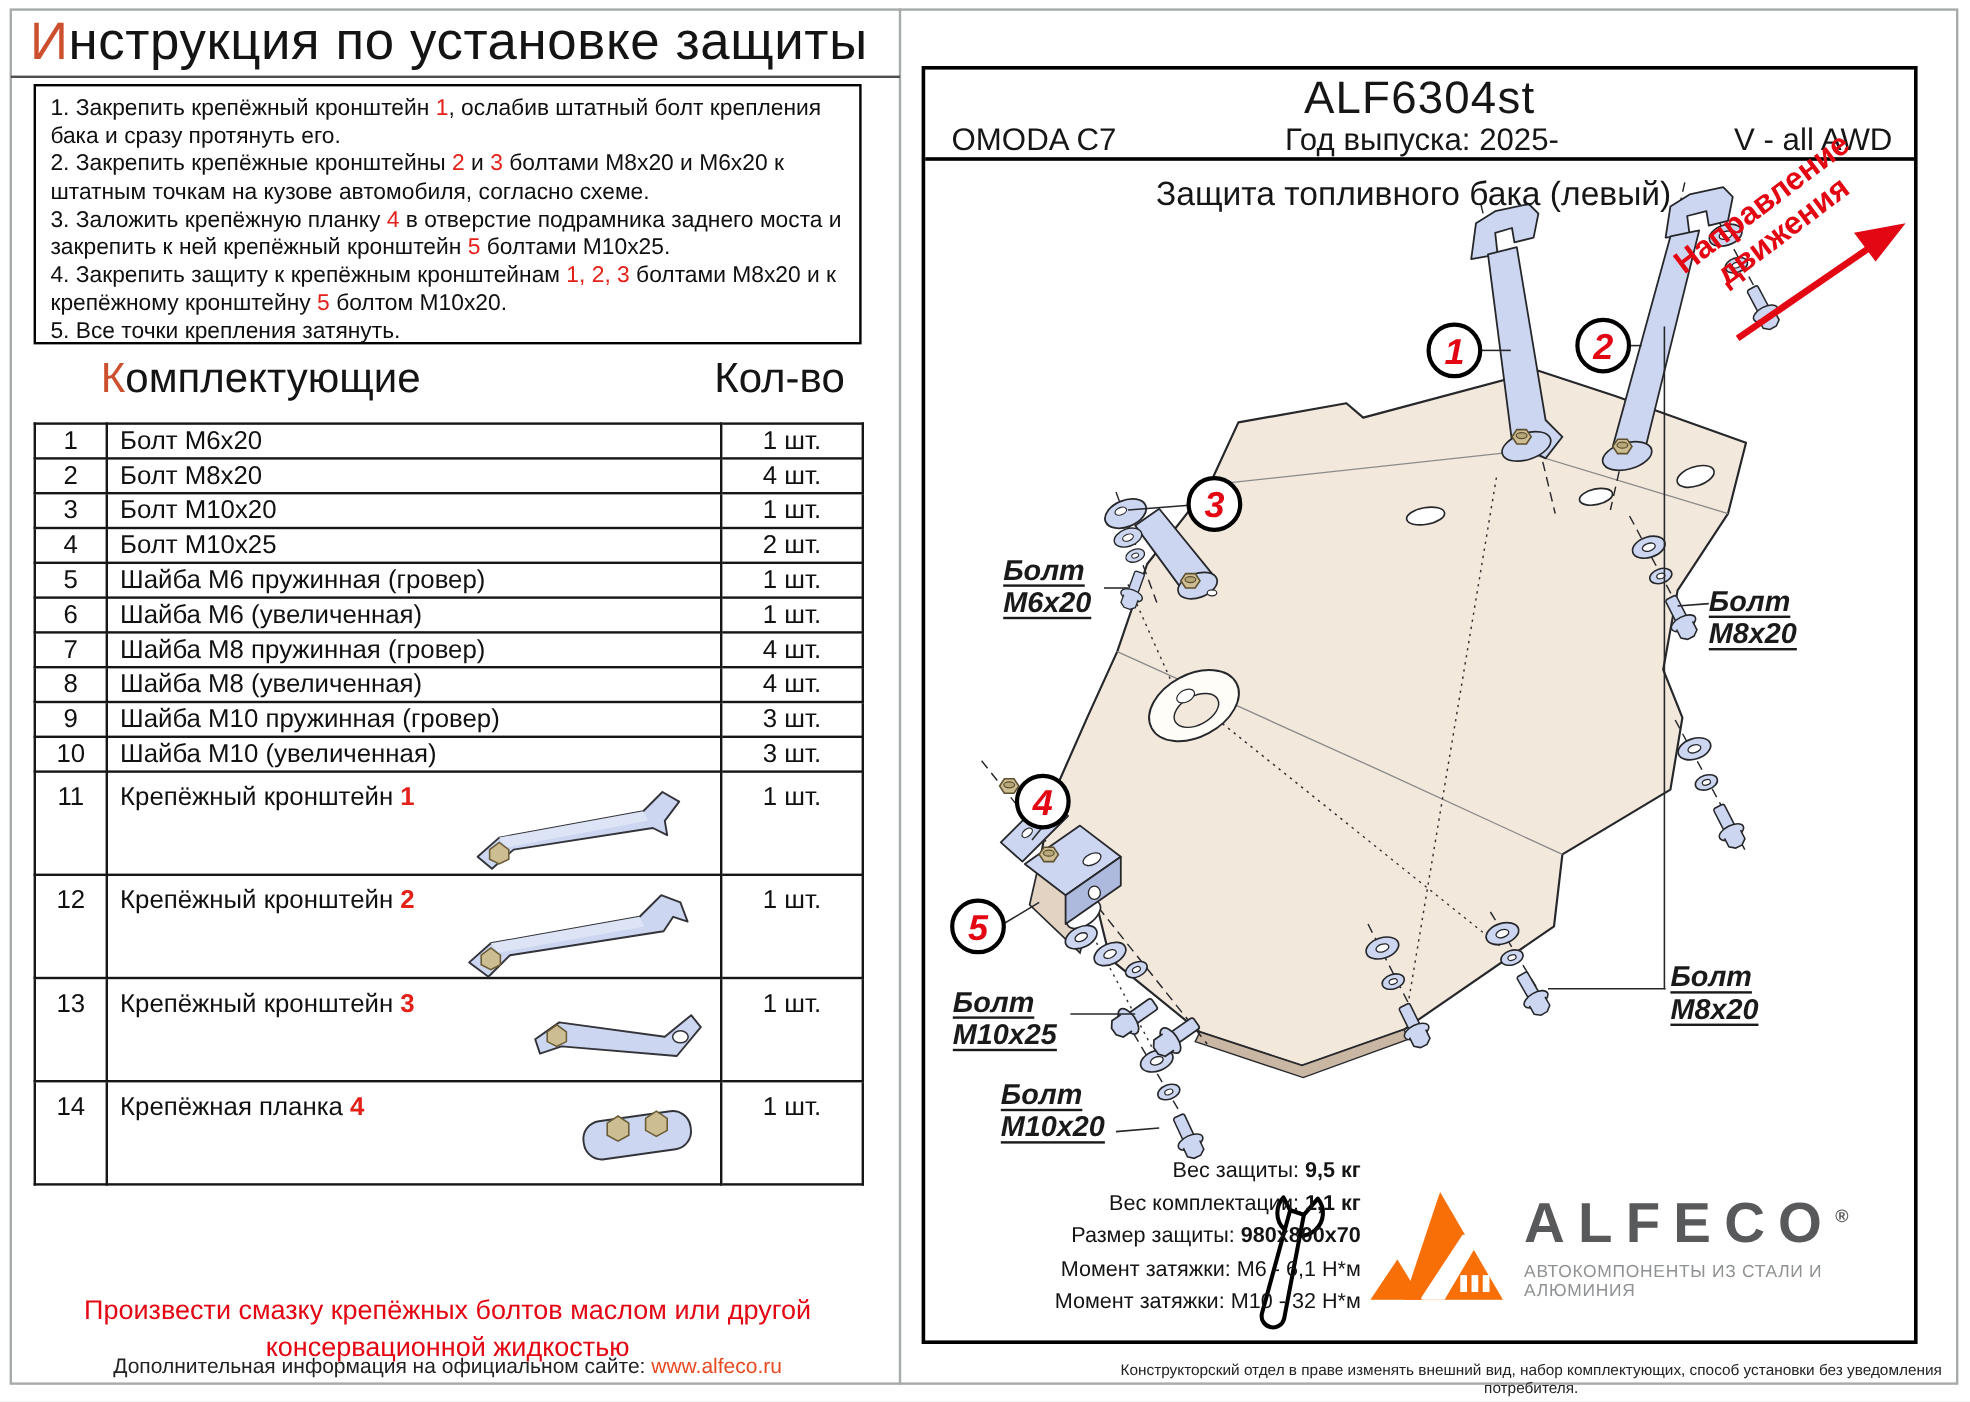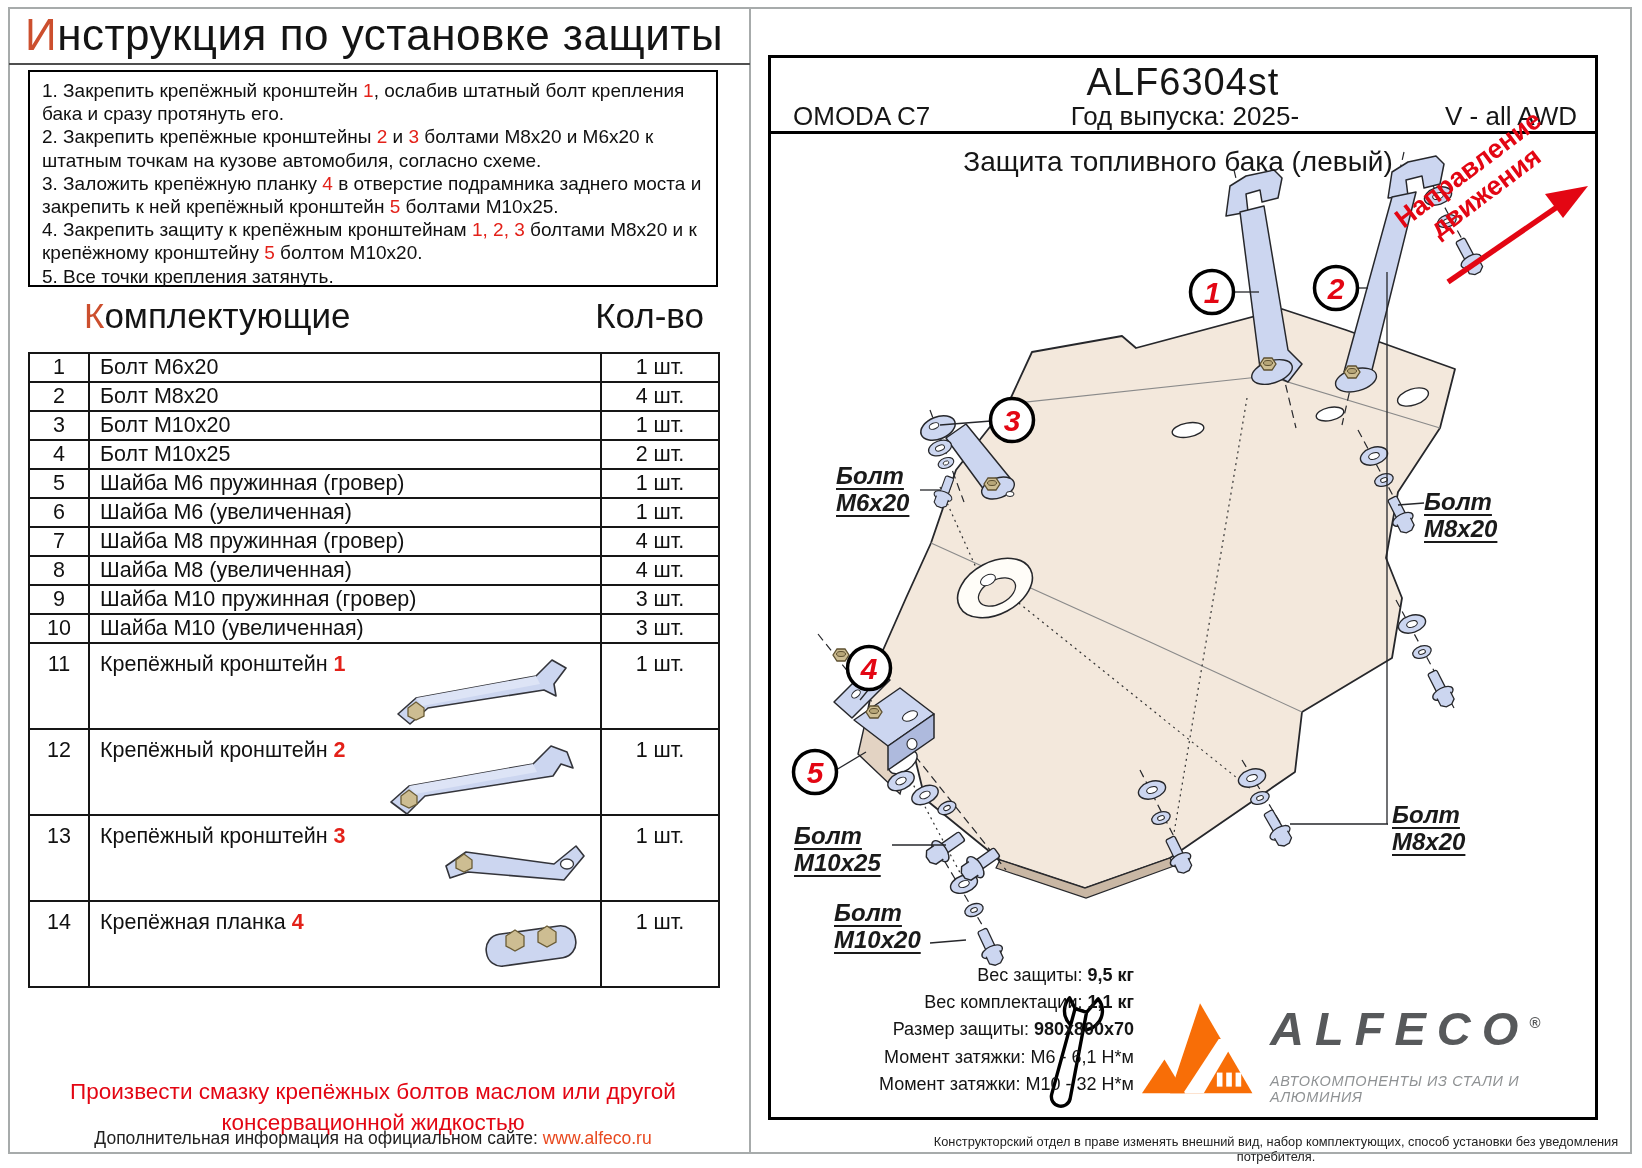--- a/index.html
+++ b/index.html
@@ -66,26 +66,26 @@
   #bolt-label-1 { left:1424px; top:488px; width:90px; }
   #bolt-label-2 { left:1392px; top:801px; width:88px; }
   #bolt-label-3 { left:794px; top:822px; width:100px; }
   #bolt-label-4 { left:834px; top:899px; width:100px; }
 
   #direction-label { left:1382px; top:152px; width:190px; z-index:5; transform:rotate(-37deg);
     color:#e30613; font-weight:bold; font-size:26.5px; line-height:29px; text-align:center; }
 
   #specs { left:804px; top:962px; width:330px; z-index:5; font-size:18px; line-height:27.2px; color:#141414; white-space:nowrap;text-align:right; }
 
-  #logo { left:1142px; top:990px; width:452px; height:124px; z-index:5; display:flex; align-items:center;font-style:italic; }
+  #logo { left:1142px; top:990px; width:452px; height:124px; z-index:5; display:flex; align-items:flex-start; }
   #logo-mark { width:124px; height:104px; margin-right:12px; }
   #logo-textwrap { padding-bottom:0px; }
   #logo-brand { font-size:47px; font-weight:bold; color:#57595b; letter-spacing:11px; line-height:48px; }
   #logo-reg { font-size:15px; vertical-align:super; color:#57595b; letter-spacing:0; }
-  #logo-tagline { font-size:14.5px; color:#8f9294; letter-spacing:0.6px; margin-top:20px; }
+  #logo-tagline { font-size:14.5px; color:#8f9294; letter-spacing:0.6px; margin-top:9px; }
 
   #disclaimer { left:920px; top:1134px; width:712px; text-align:center; font-size:12.8px; color:#222; z-index:5; }
 </style>
 </head>
 <body>
 
 <div class="page">
 
   <div class="abs" id="page-border"></div>
   <div class="abs" id="mid-divider"></div>

